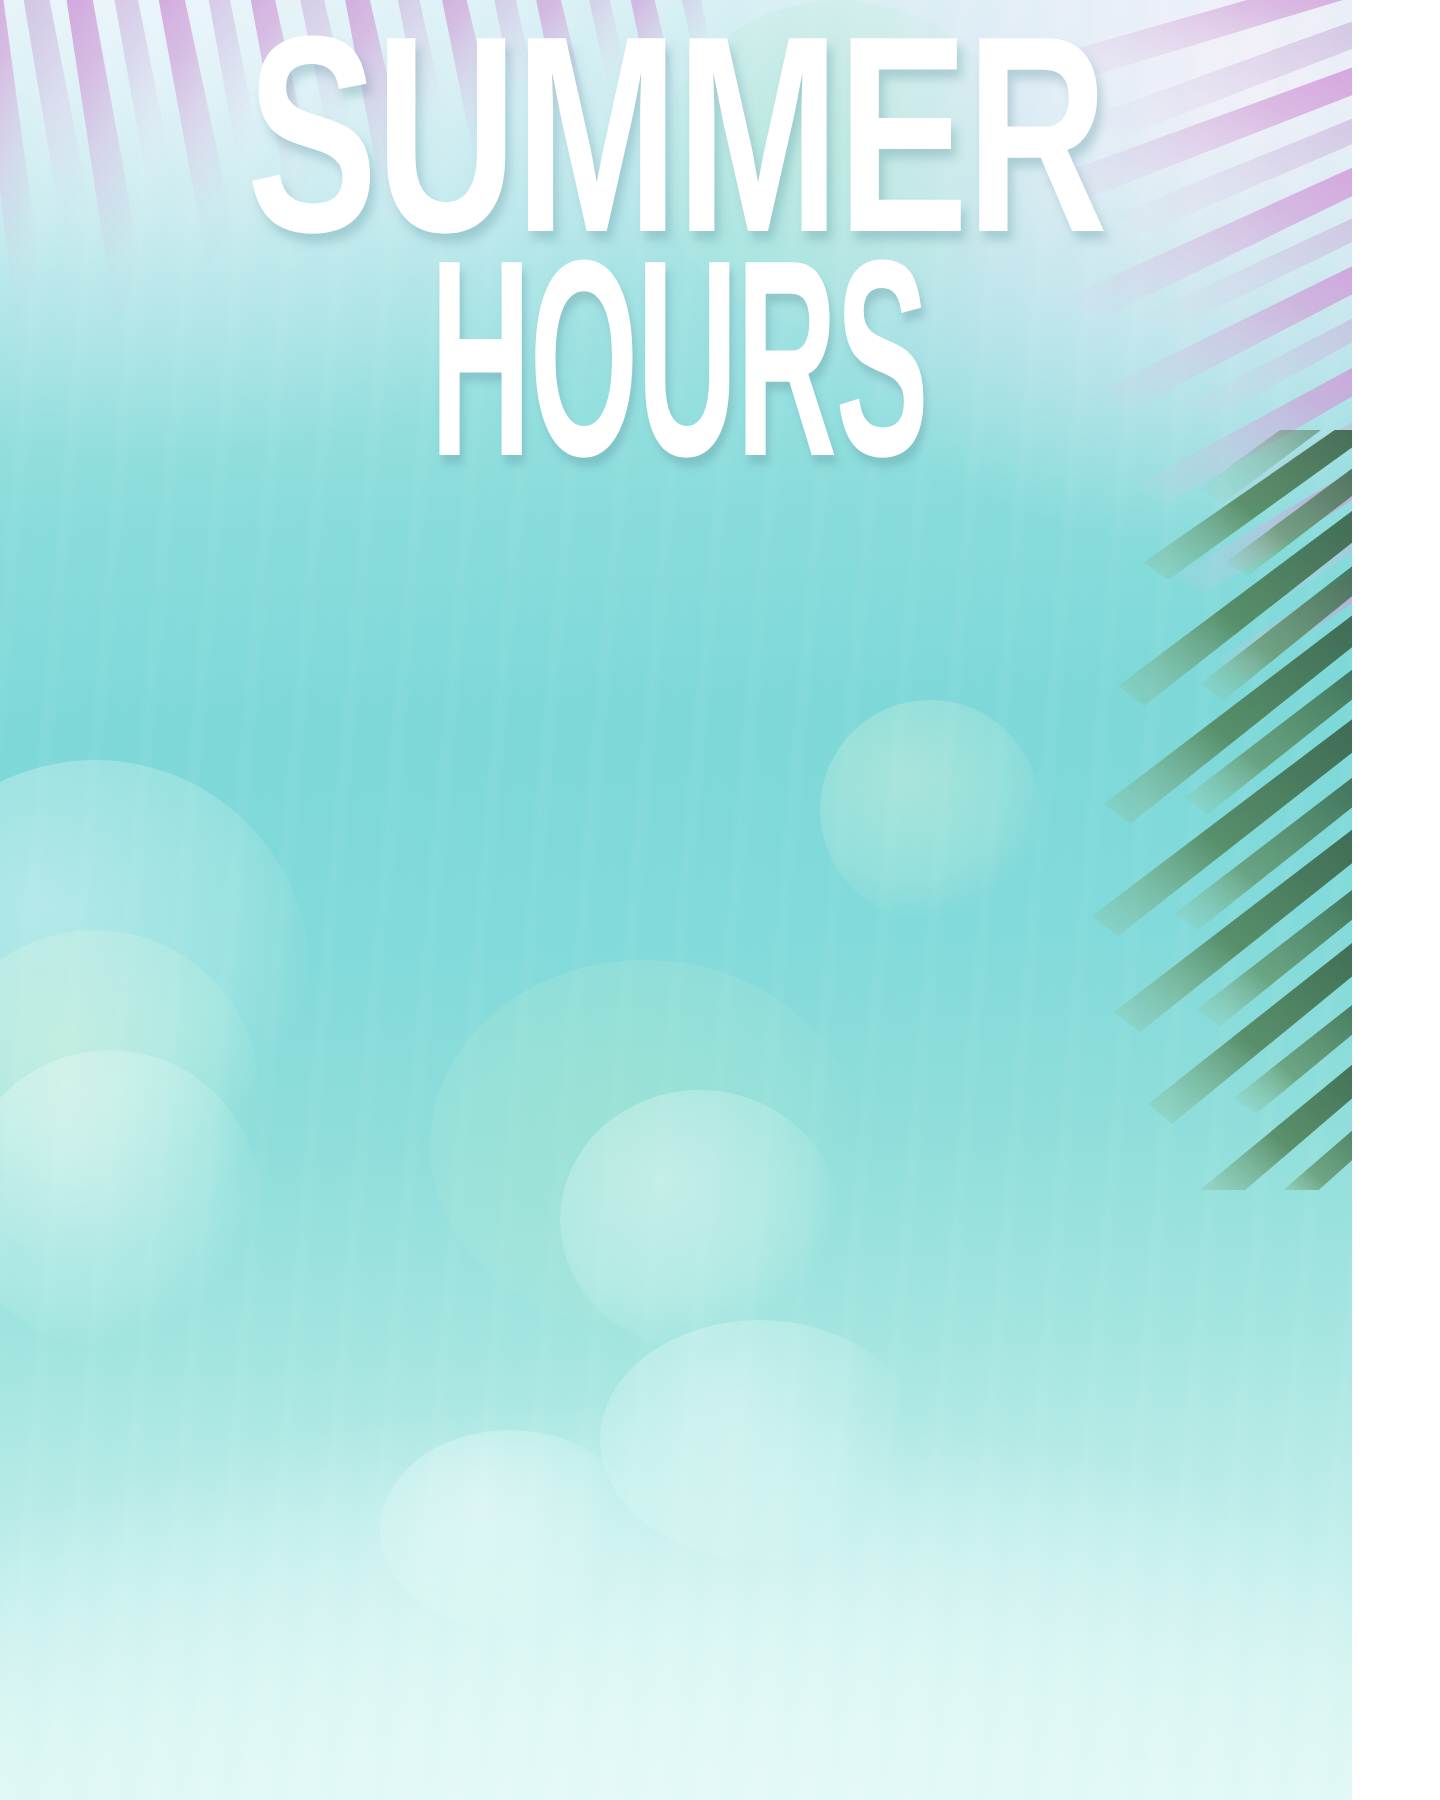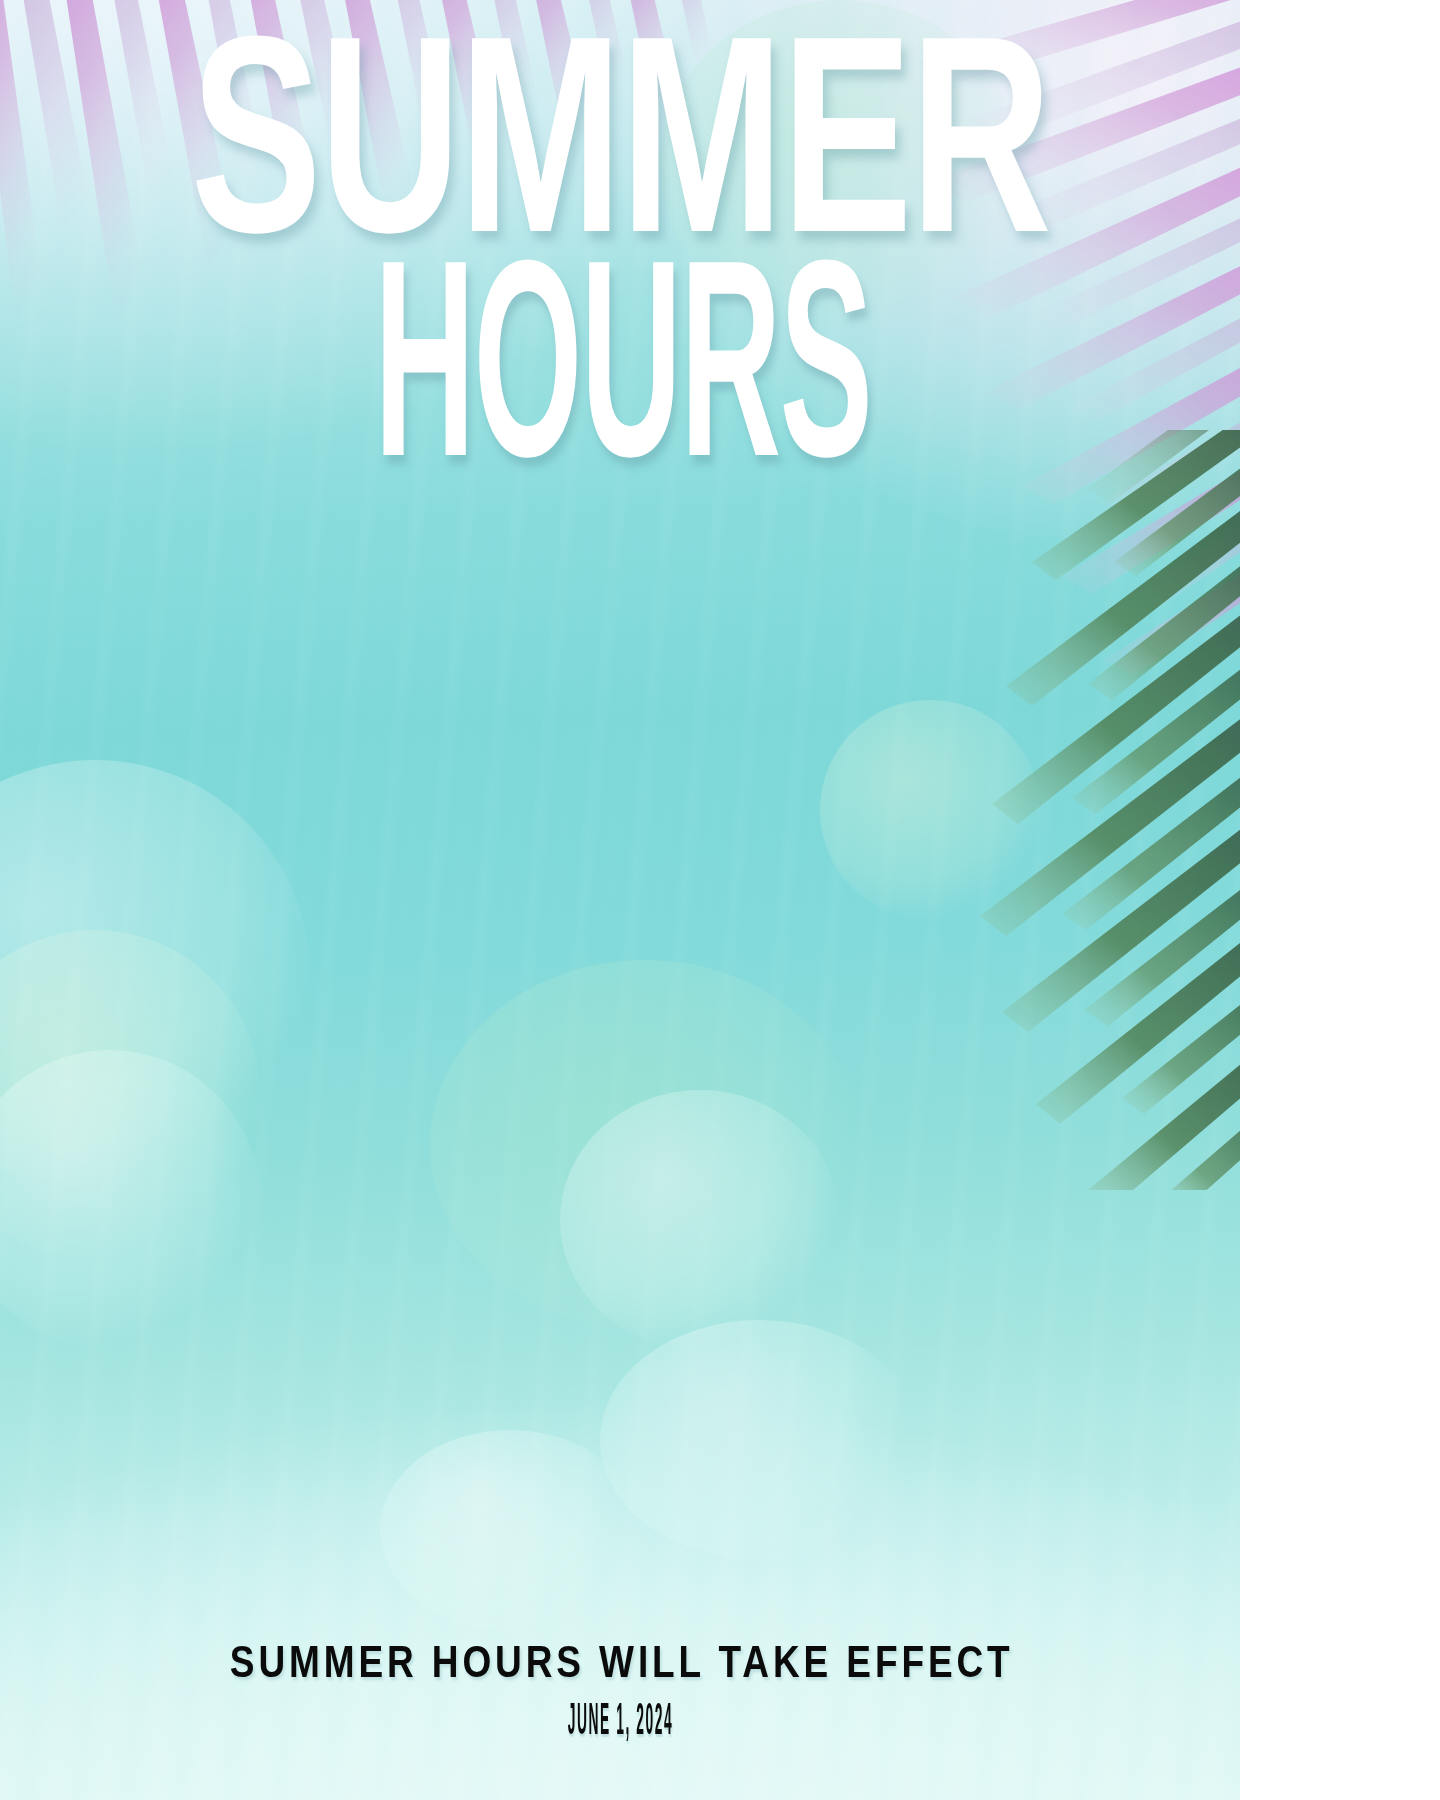--- a/index.html
+++ b/index.html
@@ -6,21 +6,21 @@
     margin: 0;
     padding: 0;
     background: #ffffff;
   }
   body {
     font-family: "Liberation Sans", sans-serif;
   }
 
   #poster {
     position: relative;
-    width: 1240px;
+    width: 1352px;
     height: 1800px;
     overflow: hidden;
     background:
       
       radial-gradient(ellipse 1400px 700px at 48% 105%, rgba(231,250,248,0.98) 0%, rgba(226,249,247,0.7) 35%, rgba(200,242,240,0.0) 70%),
       
       radial-gradient(ellipse 900px 700px at 12% -4%, rgba(239,246,252,0.95) 0%, rgba(226,242,248,0.45) 45%, rgba(200,235,238,0) 75%),
       
       radial-gradient(ellipse 700px 620px at 92% 4%, rgba(246,241,250,0.95) 0%, rgba(234,236,248,0.5) 45%, rgba(210,236,240,0) 78%),
       
@@ -261,18 +261,14 @@
       <path d="M392,656 L392,684 L282,782 L262,768 Z" fill="url(#gp2)"></path>
     </g>
   </svg>
 
   <div id="headingWrap">
     <h1 class="head-line" id="headSummer" style="transform: scaleX(0.7016); display: inline-block; transform-origin: center center;">SUMMER</h1>
     <h1 class="head-line" id="headHours" style="transform: scaleX(0.5); display: inline-block; transform-origin: center center;">HOURS</h1>
   </div>
 
 
-  <div id="footer">
-    <p class="foot-line" id="footLine1" style="transform: scaleX(0.8226); display: inline-block; transform-origin: center center;">SUMMER HOURS WILL TAKE EFFECT</p>
-    <p class="foot-line" id="footLine2" style="transform: scaleX(0.3065); display: inline-block; transform-origin: center center;">JUNE 1, 2024</p>
-  </div>
 
 </div>
 
 </body></html>

